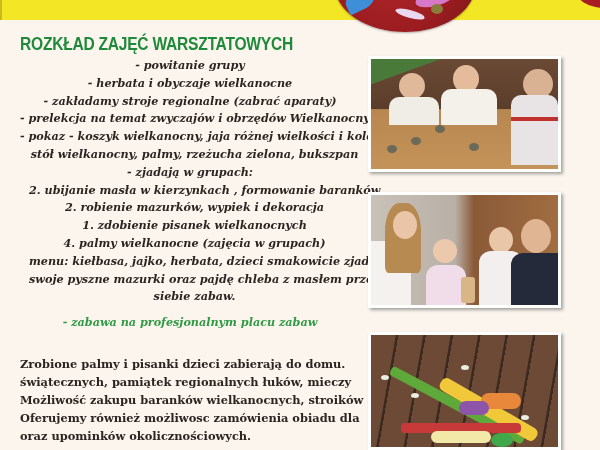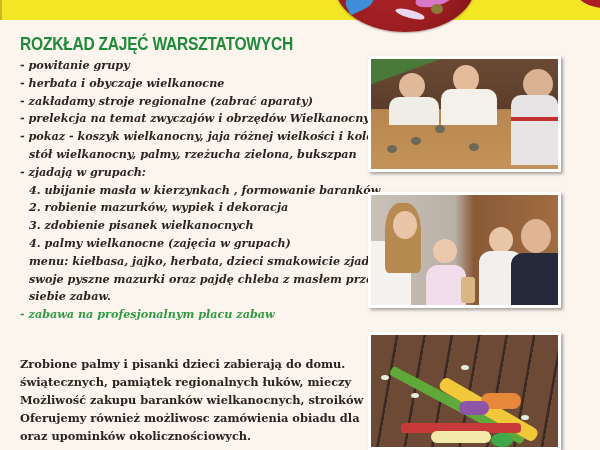--- a/index.html
+++ b/index.html
@@ -36,24 +36,24 @@
       font-weight: bold; font-size: 19px; letter-spacing: -0.3px;
       color: #1e8a3a;
       transform: scaleX(0.82); transform-origin: left center;
       white-space: nowrap;
     }
     .list {
       position: absolute; left: 20px; top: 57px; width: 340px;
       font-style: italic; font-weight: bold; font-size: 11.2px;
       line-height: 17.8px; color: #2c2421;
     }
-    .list .line { white-space: nowrap; }
+    .list .line { white-space: nowrap; text-align: center; }
     .list .indent { padding-left: 9px; }
     .list .num { padding-left: 9px; }
-    .list .green { color: #2f9a43; }
+    .list .green { color: #2f9a43; margin-top: 8px; }
     .para {
       position: absolute; left: 20px; top: 355px; width: 345px;
       font-weight: bold; font-size: 11.4px;
       line-height: 18px; color: #2c2421;
     }
     .para .line { white-space: nowrap; }
     .photo {
       position: absolute; left: 368px; width: 193px;
       background: #fff; padding: 3px; box-sizing: border-box;
       box-shadow: 2px 2px 3px rgba(0,0,0,0.35);
@@ -91,23 +91,23 @@
 <div class="title">ROZKŁAD ZAJĘĆ WARSZTATOWYCH</div>
 
 <div class="list">
   <div class="line">- powitanie grupy</div>
   <div class="line">- herbata i obyczaje wielkanocne</div>
   <div class="line">- zakładamy stroje regionalne (zabrać aparaty)</div>
   <div class="line">- prelekcja na temat zwyczajów i obrzędów Wielkanocnych</div>
   <div class="line">- pokaz - koszyk wielkanocny, jaja różnej wielkości i kolorów,</div>
   <div class="line indent">stół wielkanocny, palmy, rzeżucha zielona, bukszpan</div>
   <div class="line">- zjadają w grupach:</div>
-  <div class="line num">4. ubijanie masła w kierzynkach , formowanie baranków</div>
+  <div class="line num">2. ubijanie masła w kierzynkach , formowanie baranków</div>
   <div class="line num">2. robienie mazurków, wypiek i dekoracja</div>
-  <div class="line num">3. zdobienie pisanek wielkanocnych</div>
+  <div class="line num">1. zdobienie pisanek wielkanocnych</div>
   <div class="line num">4. palmy wielkanocne (zajęcia w grupach)</div>
   <div class="line num">menu: kiełbasa, jajko, herbata, dzieci smakowicie zjadają</div>
   <div class="line num">swoje pyszne mazurki oraz pajdę chleba z masłem przez</div>
   <div class="line num">siebie zabaw.</div>
   <div class="line green">- zabawa na profesjonalnym placu zabaw</div>
 </div>
 
 <div class="para">
   <div class="line">Zrobione palmy i pisanki dzieci zabierają do domu.</div>
   <div class="line">świątecznych, pamiątek regionalnych łuków, mieczy</div>

